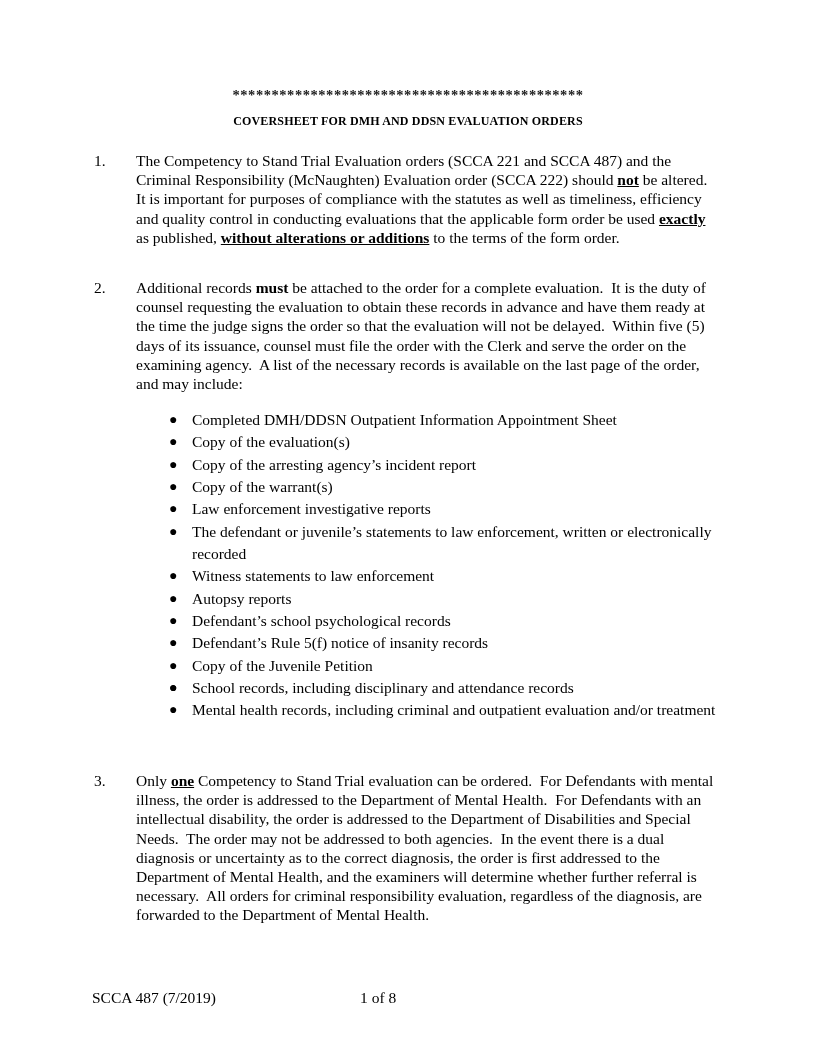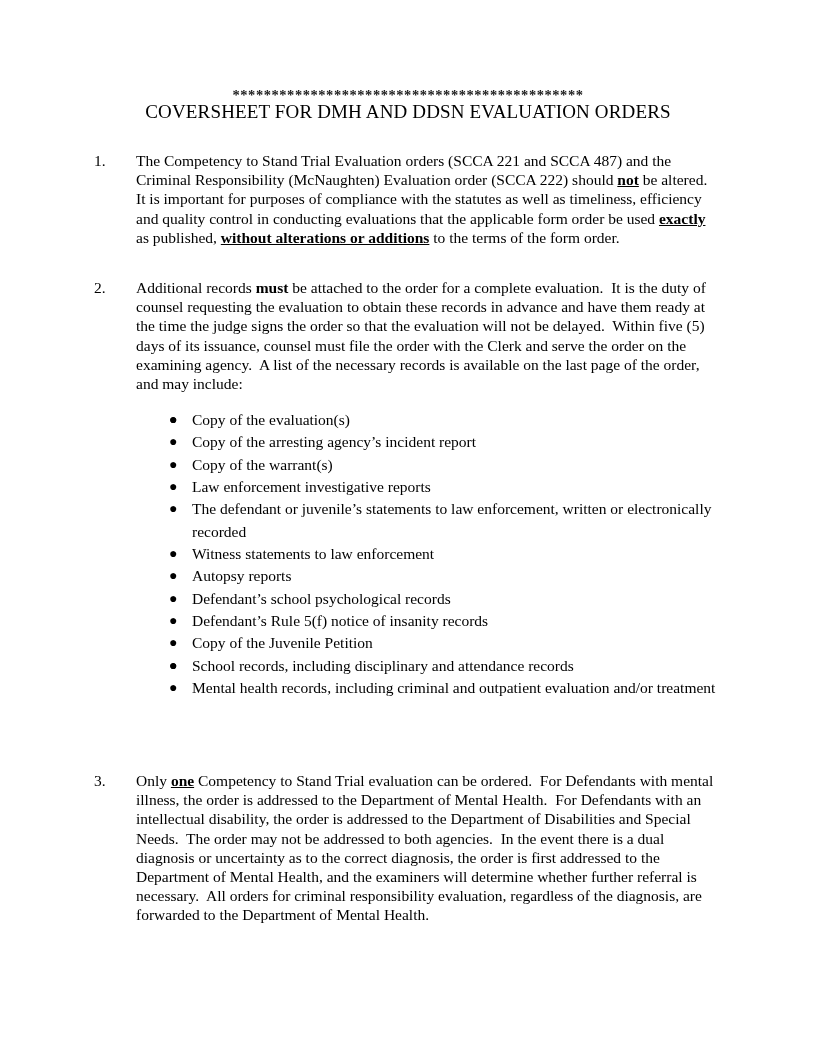--- a/index.html
+++ b/index.html
@@ -36,22 +36,23 @@
     font-family: "Liberation Serif", "DejaVu Serif", serif;
     font-size: 14.5px;
     font-weight: 700;
     letter-spacing: 0.55px;
     line-height: 14px;
     color: #1a1a1a;
     white-space: nowrap;
     overflow: hidden;
   }
   .doc-title {
-    font-size: 19px;
-    font-weight: 400;
+    margin-top: 9px;
+    font-size: 12px;
+    font-weight: 700;
     letter-spacing: 0.15px;
     line-height: 20px;
   }
 
   
   .num-item {
     position: absolute;
     display: block;
   }
   .num-marker {
@@ -141,35 +142,39 @@
     <span class="num-marker">1.</span>
     <div class="num-body">The Competency to Stand Trial Evaluation orders (SCCA 221 and SCCA 487) and the Criminal Responsibility (McNaughten) Evaluation order (SCCA 222) should <b class="bu">not</b> be altered.&nbsp; It is important for purposes of compliance with the statutes as well as timeliness, efficiency and quality control in conducting evaluations that the applicable form order be used <b class="bu">exactly</b> as published, <b class="bu">without alterations or additions</b> to the terms of the form order.</div>
   </div>
 
   <div class="num-item" id="item-2">
     <span class="num-marker">2.</span>
     <div class="num-body">Additional records <b class="bonly">must</b> be attached to the order for a complete evaluation.&nbsp; It is the duty of counsel requesting the evaluation to obtain these records in advance and have them ready at the time the judge signs the order so that the evaluation will not be delayed.&nbsp; Within five (5) days of its issuance, counsel must file the order with the Clerk and serve the order on the examining agency.&nbsp; A list of the necessary records is available on the last page of the order, and may include:</div>
   </div>
 
   <ul class="bullet-list">
-      <li><span class="dot">●</span></li>
+      <li><span class="dot">●</span><span>Completed DMH/DDSN Outpatient Information Appointment Sheet</span></li>
       <li><span class="dot">●</span><span>Copy of the evaluation(s)</span></li>
       <li><span class="dot">●</span><span>Copy of the arresting agency’s incident report</span></li>
       <li><span class="dot">●</span><span>Copy of the warrant(s)</span></li>
       <li><span class="dot">●</span><span>Law enforcement investigative reports</span></li>
       <li><span class="dot">●</span><span>The defendant or juvenile’s statements to law enforcement, written or electronically recorded</span></li>
       <li><span class="dot">●</span><span>Witness statements to law enforcement</span></li>
       <li><span class="dot">●</span><span>Autopsy reports</span></li>
       <li><span class="dot">●</span><span>Defendant’s school psychological records</span></li>
       <li><span class="dot">●</span><span>Defendant’s Rule 5(f) notice of insanity records</span></li>
       <li><span class="dot">●</span><span>Copy of the Juvenile Petition</span></li>
       <li><span class="dot">●</span></li>
       <li><span class="dot">●</span><span>School records, including disciplinary and attendance records</span></li>
       <li><span class="dot">●</span><span>Mental health records, including criminal and outpatient evaluation and/or treatment</span></li>
     </ul>
 
   <div class="num-item" id="item-3">
     <span class="num-marker">3.</span>
     <div class="num-body">Only <b class="bu">one</b> Competency to Stand Trial evaluation can be ordered.&nbsp; For Defendants with mental illness, the order is addressed to the Department of Mental Health.&nbsp; For Defendants with an intellectual disability, the order is addressed to the Department of Disabilities and Special Needs.&nbsp; The order may not be addressed to both agencies.&nbsp; In the event there is a dual diagnosis or uncertainty as to the correct diagnosis, the order is first addressed to the Department of Mental Health, and the examiners will determine whether further referral is necessary.&nbsp; All orders for criminal responsibility evaluation, regardless of the diagnosis, are forwarded to the Department of Mental Health.</div>
   </div>
 
+  <div class="footer">
+    <span class="footer-left">SCCA 487 (7/2019)</span>
+    <span class="footer-center">1 of 8</span>
+  </div>
 
 </div>
 
 </body></html>

